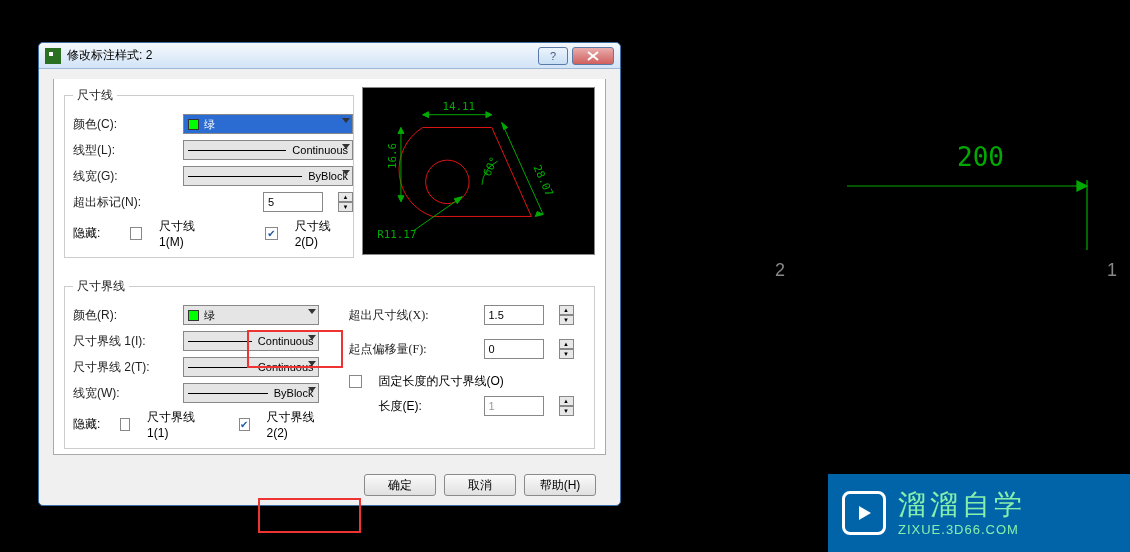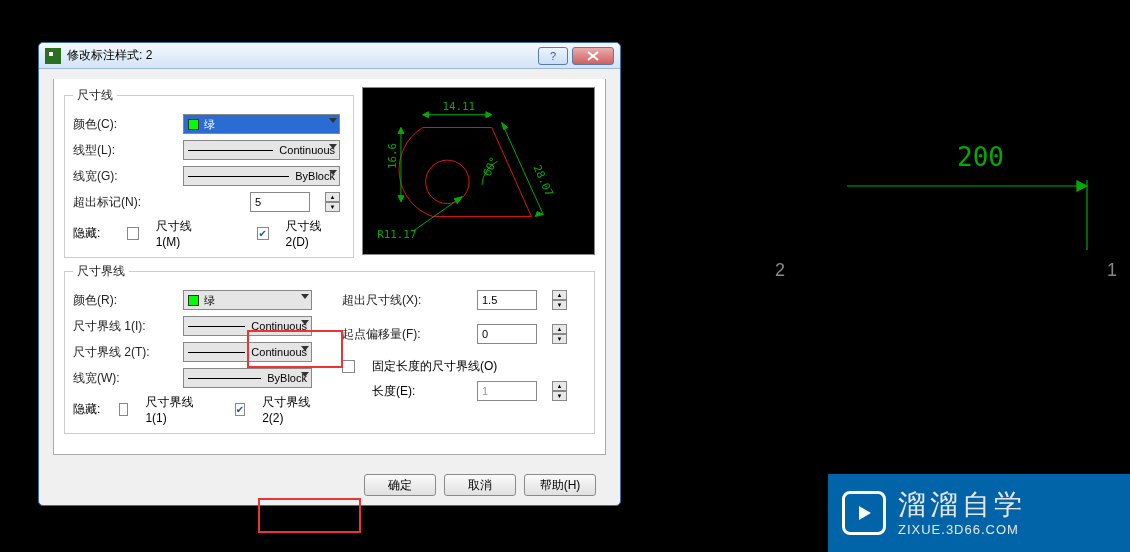--- a/index.html
+++ b/index.html
@@ -46,50 +46,50 @@
     .title-btn.close svg{width:12px;height:10px;stroke:#fff;stroke-width:2;}
     .body { padding: 10px 14px 10px 14px; flex:1; }
     .tabs { display:flex; border-bottom:1px solid #aaa; font-size:12px; }
     .tab{padding:3px 10px 4px 10px;border:1px solid #aaa;border-bottom:none;background:#f0f0f0;margin-right:-1px;position:relative;top:1px;color:#222;}
     .tab.active{background:#fff;z-index:2;}
     .tab-content{background:#fff;border:1px solid #aaa;border-top:none;padding:8px 10px;height:376px;}
     .upper{display:flex;gap:8px;}
     .left-col{flex:1;}
     .preview{width:233px;height:168px;border:1px solid #888;background:#000;position:relative;}
     .preview svg{width:100%;height:100%;}
-    fieldset{border:1px solid #ccc;padding:4px 13px 8px 8px;margin-bottom:5px;font-size:12px;}
+    fieldset{border:1px solid #ccc;padding:4px 0 8px 8px;margin-bottom:20px;font-size:12px;}
     legend{padding:0 4px;font-size:12px;color:#222;}
     .row{display:flex;align-items:center;margin-top:6px;gap:15px;}
     .row label.lbl{width:95px;color:#222;}
     .select{
       flex:1;height:20px;border:1px solid #888;background:#e5e5e5;display:flex;align-items:center;padding:0 4px;position:relative;font-size:11px;
     }
     .select.highlight{background:#2b6cd3;color:#fff;}
     .swatch{width:11px;height:11px;background:#0f0;margin-right:5px;border:1px solid #333;}
     .select .arrow{position:absolute;right:2px;top:3px;width:0;height:0;border-left:4px solid transparent;border-right:4px solid transparent;border-top:5px solid #333;}
     .line-sample{height:1px;background:#000;flex:1;margin-right:6px;}
     .numbox{width:60px;height:20px;border:1px solid #888;background:#fff;display:flex;align-items:center;padding:0 4px;font-size:11px;}
     .spinner{width:15px;height:20px;display:flex;flex-direction:column;}
     .spinner div{flex:1;border:1px solid #888;background:#e8e8e8;display:flex;align-items:center;justify-content:center;font-size:6px;}
     .checkbox{width:13px;height:13px;border:1px solid #888;background:#fff;display:inline-flex;align-items:center;justify-content:center;margin-right:2px;}
     .checkbox.checked::after{content:"✔";font-size:10px;color:#1c59a6;}
     .lower{display:flex;gap:30px;}
     .col{flex:1;}
     .rcol{flex:1;}
-    .rcol .row label.lbl{width:120px;}
+    .rcol .row label.lbl{width:120px;font-family:Liberation Serif, serif;}
     .red-box{position:absolute;border:2px solid #e33;pointer-events:none;}
     .footer{height:42px;display:flex;align-items:center;justify-content:flex-end;gap:8px;padding-right:24px;}
     .btn{width:72px;height:22px;border:1px solid #8a8a8a;background:linear-gradient(#fafafa,#e0e0e0);border-radius:3px;display:inline-flex;align-items:center;justify-content:center;font-size:12px;}
     
     .cad{position:absolute;left:807px;top:130px;width:300px;height:170px;color:#0a0;font-family:monospace;}
     .cad svg{width:100%;height:100%;overflow:visible;}
     .cad-label{position:absolute;color:#888;font-size:18px;font-family:sans-serif;}
     .logo{
       position:absolute;right:0;bottom:0;width:302px;height:78px;
-      background:#0264a8;color:#e5e5e5;display:flex;align-items:center;padding:0 14px;gap:12px;
+      background:#0264a8;color:#86efac;display:flex;align-items:center;padding:0 14px;gap:12px;
     }
     .logo-play{width:44px;height:44px;border:3px solid #fff;border-radius:8px;display:flex;align-items:center;justify-content:center;}
     .logo-play svg{width:20px;height:20px;fill:#fff;}
     .logo-text{display:flex;flex-direction:column;line-height:1;}
     .logo-cn{font-size:28px;font-weight:500;letter-spacing:4px;}
     .logo-en{font-size:13px;letter-spacing:1px;margin-top:4px;}
   </style>
 </head>
 <body>
 

